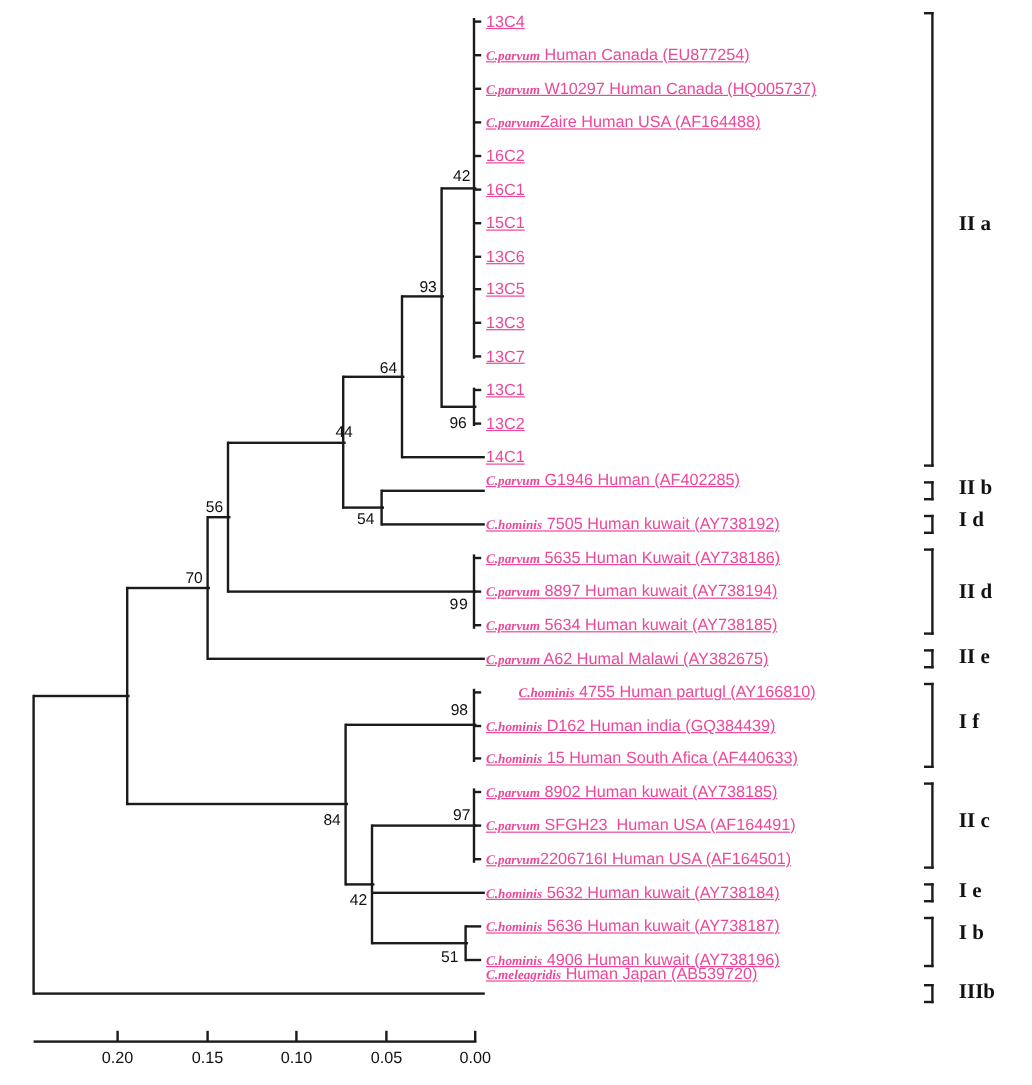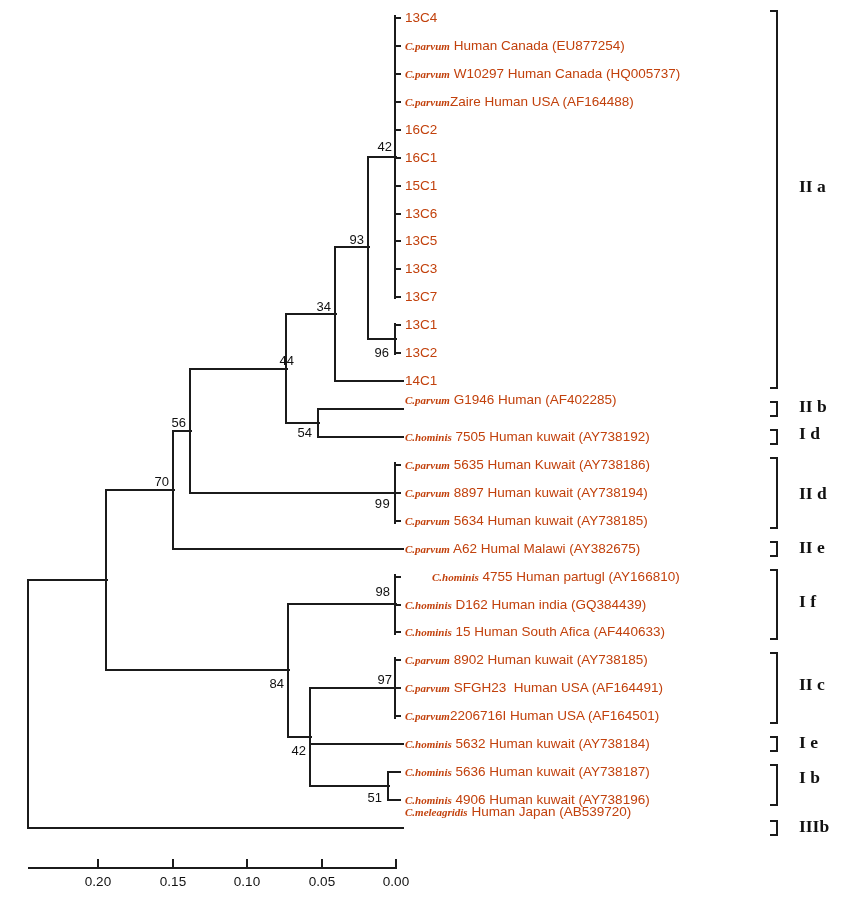--- a/index.html
+++ b/index.html
@@ -3,21 +3,21 @@
 <meta charset="utf-8">
 <style>
   html,body{margin:0;padding:0;background:#ffffff;}
   #stage{
     position:relative;width:860px;height:904px;background:#ffffff;
     font-family:"Liberation Sans",sans-serif;color:#111111;overflow:hidden;
   }
   .ln{position:absolute;background:#1b1b1b;}
   .taxon{
     position:absolute;transform:translateY(-50%);white-space:pre;
-    font-size:13.5px;line-height:1;color:#c2410c;
+    font-size:13.5px;line-height:1;color:#ec4899;text-decoration:underline;
   }
   .taxon .sp{
     font-family:"Liberation Serif",serif;font-style:italic;font-weight:bold;
     font-size:11px;
   }
   .boot{
     position:absolute;width:42px;text-align:right;transform:translateY(-50%);
     font-size:13px;line-height:1;color:#111111;
   }
   .bracket{
@@ -127,21 +127,21 @@
       <div class="taxon" style="left: 405px; top: 688px;"><span class="sp">C.parvum</span><span> SFGH23  Human USA (AF164491)</span></div>
       <div class="taxon" style="left: 405px; top: 716px;"><span class="sp">C.parvum</span><span>2206716I Human USA (AF164501)</span></div>
       <div class="taxon" style="left: 405px; top: 744px;"><span class="sp">C.hominis</span><span> 5632 Human kuwait (AY738184)</span></div>
       <div class="taxon" style="left: 405px; top: 772px;"><span class="sp">C.hominis</span><span> 5636 Human kuwait (AY738187)</span></div>
       <div class="taxon" style="left: 405px; top: 800px;"><span class="sp">C.hominis</span><span> 4906 Human kuwait (AY738196)</span></div>
       <div class="taxon" style="left: 405px; top: 812px;"><span class="sp">C.meleagridis</span><span> Human Japan (AB539720)</span></div>
     </div>
   <div id="bootstrap-layer">
       <div class="boot" style="left: 350px; top: 146px;">42</div>
       <div class="boot" style="left: 322px; top: 239px;">93</div>
-      <div class="boot" style="left: 289px; top: 306px;">34</div>
+      <div class="boot" style="left: 289px; top: 306px;">64</div>
       <div class="boot" style="left: 252px; top: 360px;">44</div>
       <div class="boot" style="left: 144px; top: 422px;">56</div>
       <div class="boot" style="left: 127px; top: 481px;">70</div>
       <div class="boot" style="left: 347px; top: 352px;">96</div>
       <div class="boot" style="left: 270px; top: 432px;">54</div>
       <div class="boot" style="left: 348px; top: 504px; font-family: Liberation Mono, monospace;">99</div>
       <div class="boot" style="left: 348px; top: 591px;">98</div>
       <div class="boot" style="left: 350px; top: 679px;">97</div>
       <div class="boot" style="left: 242px; top: 683px;">84</div>
       <div class="boot" style="left: 264px; top: 750px;">42</div>

